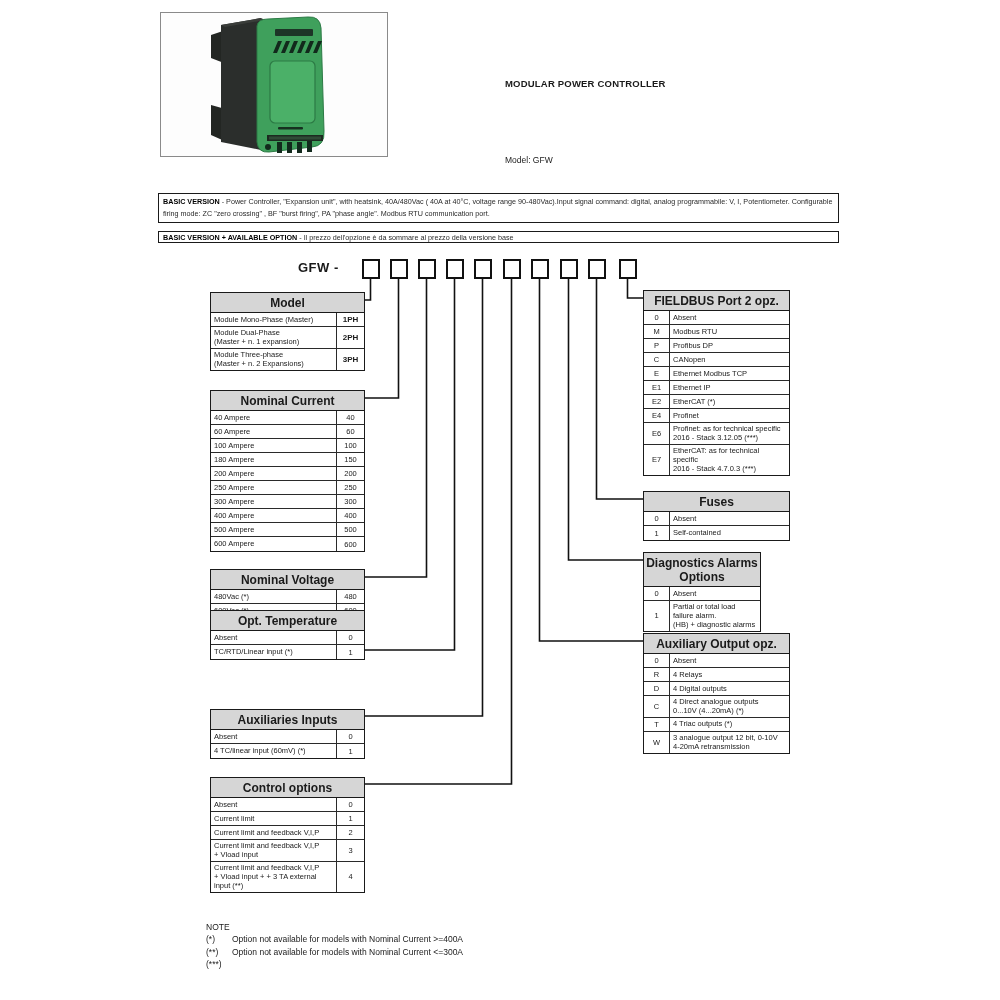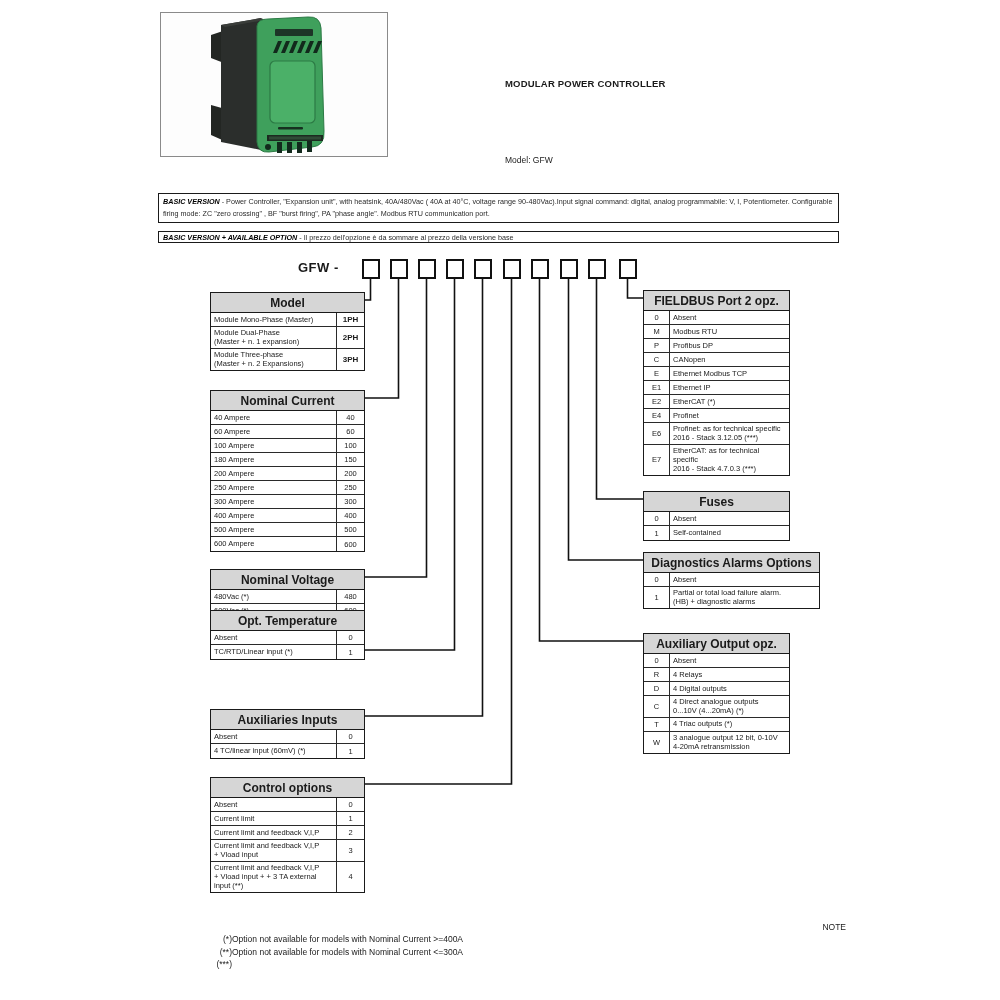--- a/index.html
+++ b/index.html
@@ -10,21 +10,21 @@
   .photo-frame { position:absolute; left:160px; top:12px; width:228px; height:145px;
                  border:1px solid #8a8a8a; background:#fdfdfd; }
 
   
   .doc-title { position:absolute; left:505px; top:78px; font-size:9.5px; font-weight:bold; letter-spacing:.2px; }
   .doc-model { position:absolute; left:505px; top:155px; font-size:8.5px; }
 
   
   .banner { position:absolute; left:158px; width:681px; border:1px solid #1a1a1a;
             font-size:7.2px; line-height:11.5px; padding:2px 4px; color:#2a2a2a; }
-  .banner b { color:#000;font-style:italic; }
+  .banner b { color:#000; }
   #banner-basic { top:193px; height:30px; }
   #banner-option { top:231px; height:12px; line-height:9px; padding-top:1px; }
 
   
   .gfw-label { position:absolute; left:298px; top:260px; font-size:13px; font-weight:bold; letter-spacing:.5px; }
   .code-box { position:absolute; top:259px; width:18px; height:20px; border:2px solid #111; background:#fff; }
 
   
   #wires { position:absolute; left:0; top:0; width:1000px; height:1000px; pointer-events:none; }
 
@@ -36,21 +36,21 @@
   .trow:last-child { border-bottom:none; }
   .tcell { display:flex; align-items:center; }
   .tlabel { flex:1; padding:2px 3px 1px; line-height:8.9px; white-space:pre-line; text-align:left; }
   .tcode  { justify-content:center; text-align:center; font-size:7.5px; }
   .cs-right .tlabel { border-right:1px solid #2a2a2a; }
   .cs-right .tcode  { width:27px; }
   .cs-left  .tcode  { width:26px; border-right:1px solid #2a2a2a; }
   .bold-codes .tcode { font-weight:bold; font-size:8px; }
 
   
-  #notes { position:absolute; left:206px; top:921px; width:640px; font-size:8.5px; line-height:12.3px;text-align:right; }
+  #notes { position:absolute; left:206px; top:921px; width:640px; font-size:8.5px; line-height:12.3px; }
   .note-line { display:flex; }
   .note-marker { width:26px; flex:0 0 26px; }
   .note-text { white-space:pre-line; }
 </style>
 </head>
 <body>
 
 <div id="page">
 
   <div class="photo-frame">
@@ -316,21 +316,21 @@
         <div class="trow">
           <div class="tcell tcode">0</div>
           <div class="tcell tlabel">Absent</div>
         </div>
         <div class="trow">
           <div class="tcell tcode">1</div>
           <div class="tcell tlabel">Self-contained</div>
         </div>
       </div>
   </div>
-  <div class="opt-table cs-left" style="left:643px;top:552px;width:177px">
+  <div class="opt-table cs-left" style="left:643px;top:552px;width:118px">
     <div class="thead">Diagnostics Alarms Options</div>
     <div>
         <div class="trow">
           <div class="tcell tcode">0</div>
           <div class="tcell tlabel">Absent</div>
         </div>
         <div class="trow">
           <div class="tcell tcode">1</div>
           <div class="tcell tlabel">Partial or total load failure alarm.
 (HB) + diagnostic alarms</div>

